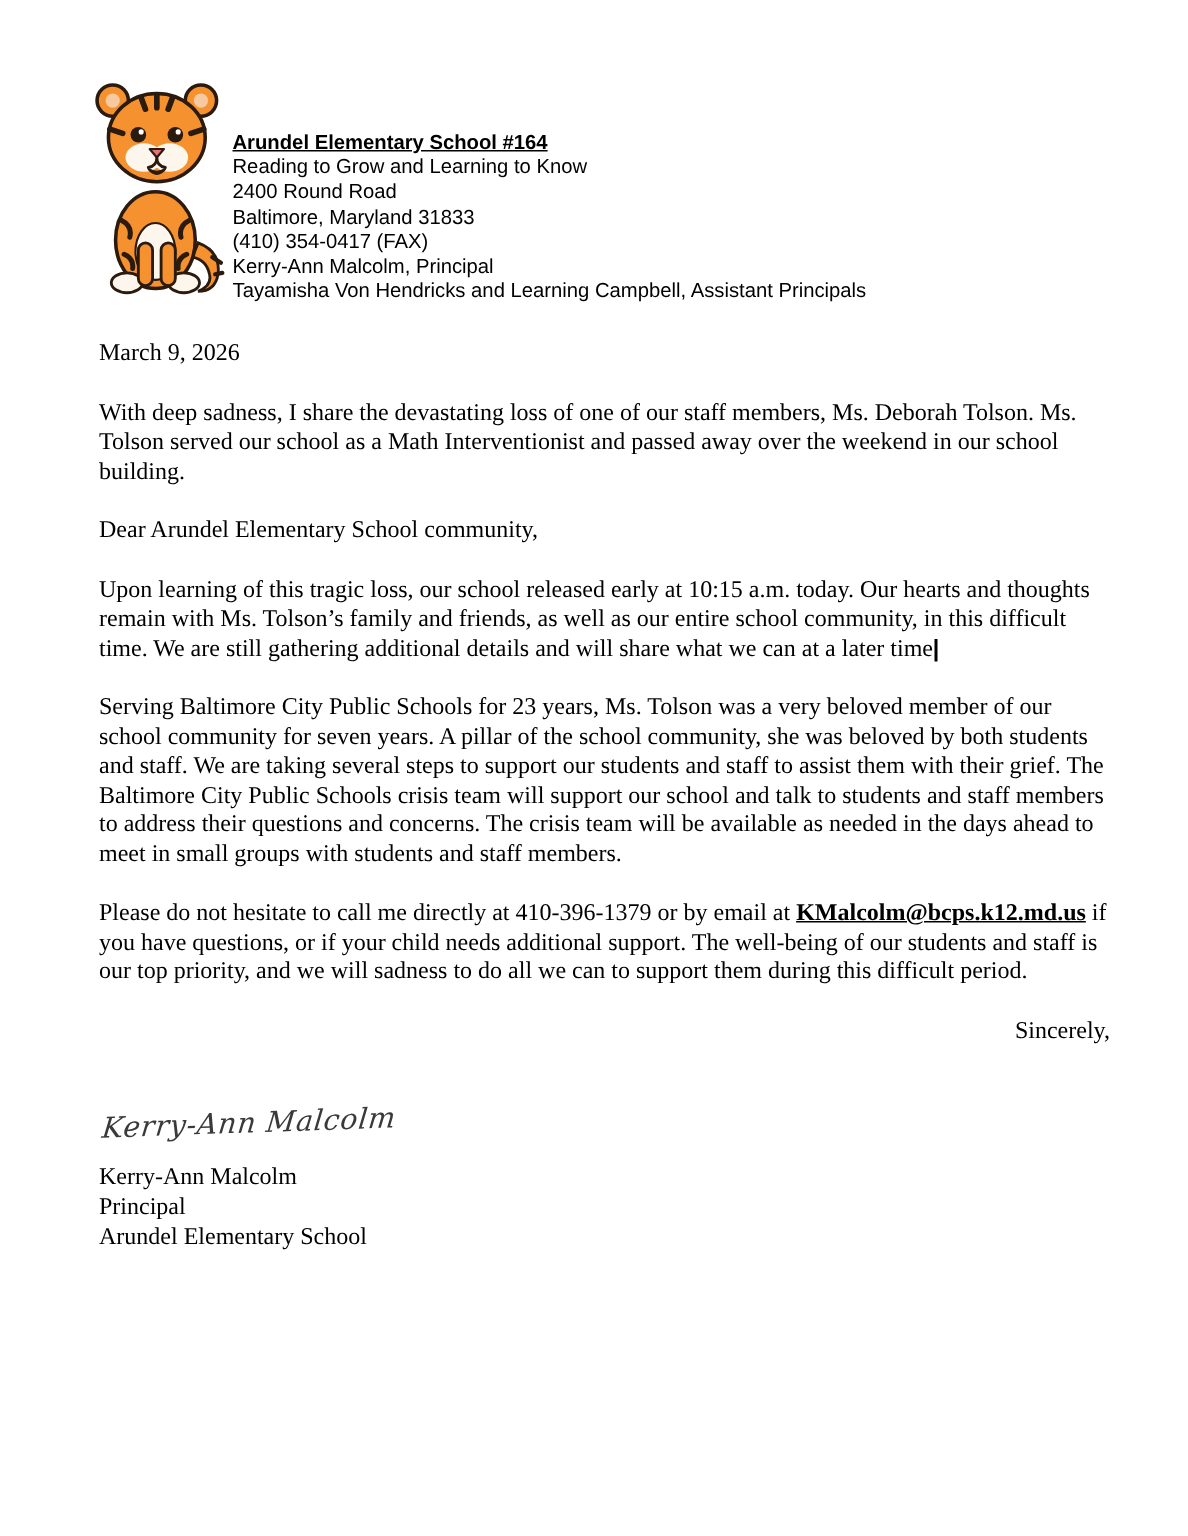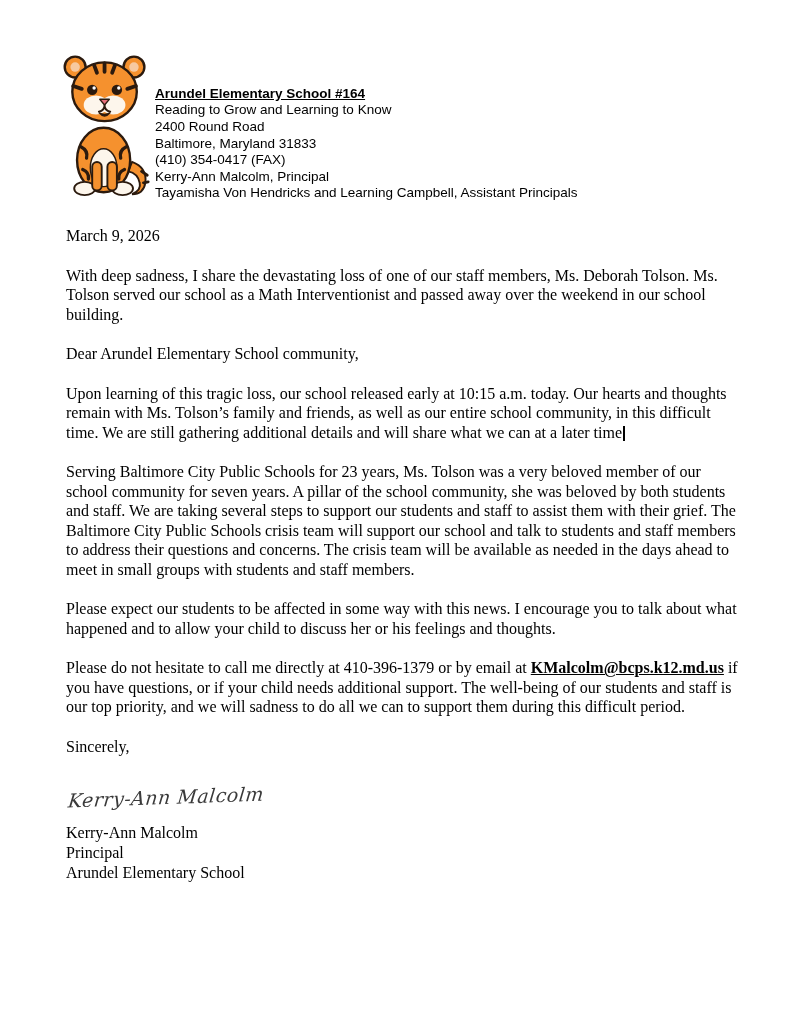--- a/index.html
+++ b/index.html
@@ -47,21 +47,22 @@
     left: 66px;
     right: 52px;
     font-family: "Liberation Serif", serif;
     font-size: 16px;
     line-height: 1.22;
   }
   .body-text p {
     margin: 0 0 20px 0;
   }
   .body-text p.tight {
-    margin-bottom: 26px;
+    margin-bottom: 37px;
+    text-align: right;
   }
   a.email-link {
     color: #000000;
     text-decoration: underline;
     cursor: pointer;
     font-weight: bold;
   }
   .caret {
     display: inline-block;
     width: 1.5px;
@@ -149,21 +150,20 @@
     <p>March 9, 2026</p>
 
     <p>With deep sadness, I share the devastating loss of one of our staff members, Ms. Deborah Tolson. Ms. Tolson served our school as a Math Interventionist and passed away over the weekend in our school building.</p>
 
     <p>Dear Arundel Elementary School community,</p>
 
     <p><span>Upon learning of this tragic loss, our school released early at 10:15 a.m. today. Our hearts and thoughts remain with Ms. Tolson’s family and friends, as well as our entire school community, in this difficult time. We are still gathering additional details and will share what we can at a later time</span><span class="caret"></span></p>
 
     <p>Serving Baltimore City Public Schools for 23 years, Ms. Tolson was a very beloved member of our school community for seven years. A pillar of the school community, she was beloved by both students and staff. We are taking several steps to support our students and staff to assist them with their grief. The Baltimore City Public Schools crisis team will support our school and talk to students and staff members to address their questions and concerns. The crisis team will be available as needed in the days ahead to meet in small groups with students and staff members.</p>
 
-    <p>Please expect our students to be affected in some way with this news. I encourage you to talk about what happened and to allow your child to discuss her or his feelings and thoughts.</p>
 
     <p><span>Please do not hesitate to call me directly at 410-396-1379 or by email at </span><a class="email-link">KMalcolm@bcps.k12.md.us</a><span> if you have questions, or if your child needs additional support. The well-being of our students and staff is our top priority, and we will sadness to do all we can to support them during this difficult period.</span></p>
 
 
     <p class="tight">Sincerely,</p>
 
     <div class="signature-block">
       <span class="signature-handwriting">Kerry-Ann Malcolm</span>
       <div class="signer-lines">
         <div>Kerry-Ann Malcolm</div>

